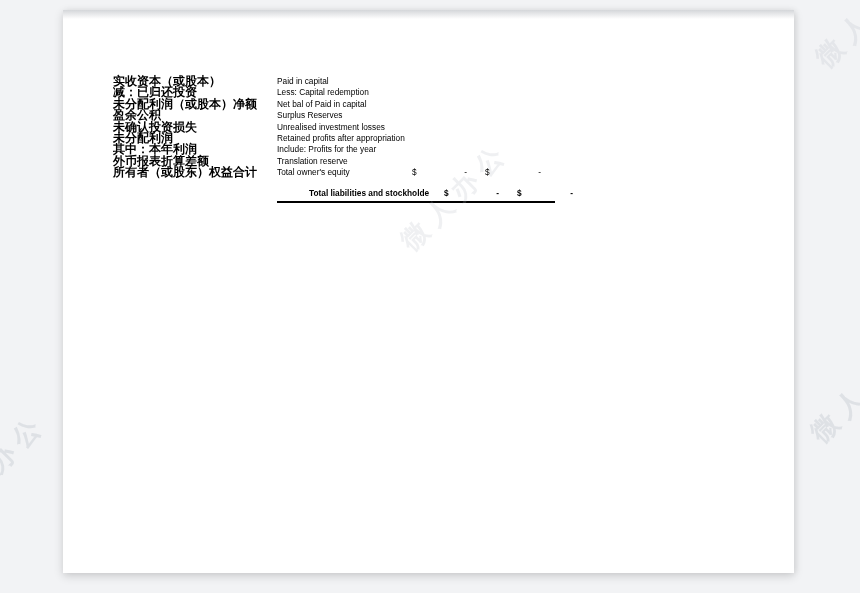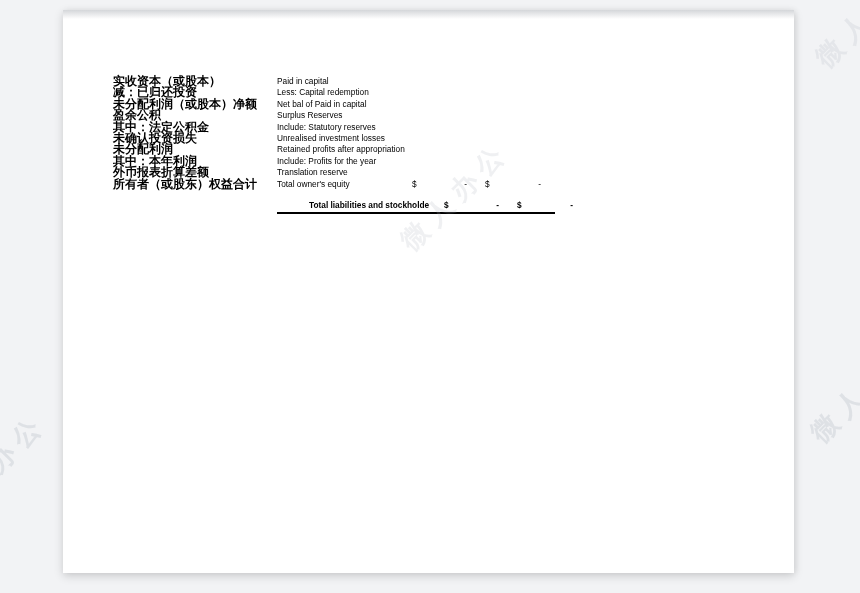--- a/index.html
+++ b/index.html
@@ -90,24 +90,20 @@
       <div class="c-cn">未分配利润（或股本）净额</div>
       <div class="c-en">Net bal of Paid in capital</div>
     </div>
 
 
     <div class="row">
       <div class="c-cn">盈余公积</div>
       <div class="c-en">Surplus Reserves</div>
     </div>
 
-    <div class="row">
-      <div class="c-cn">其中：法定公积金</div>
-      <div class="c-en">Include: Statutory reserves</div>
-    </div>
 
     <div class="row">
       <div class="c-cn">未确认投资损失</div>
       <div class="c-en">Unrealised investment losses</div>
     </div>
 
     <div class="row">
       <div class="c-cn">未分配利润</div>
       <div class="c-en">Retained profits after appropriation</div>
     </div>

